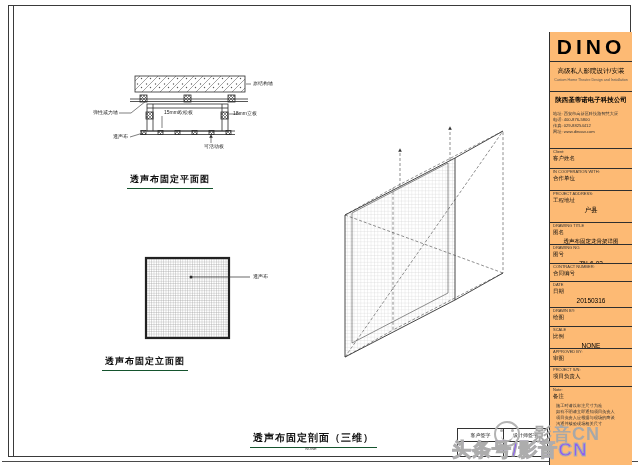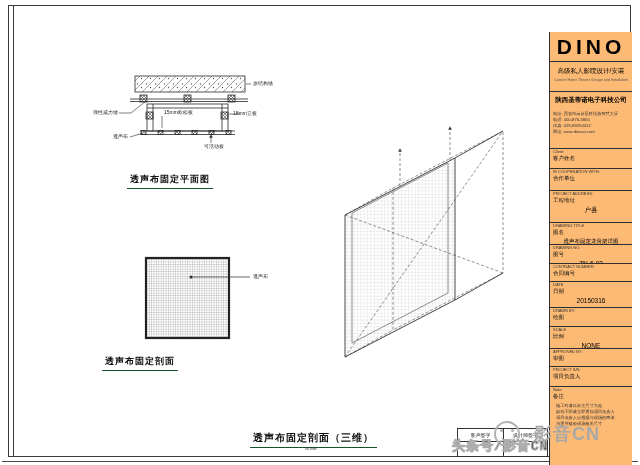--- a/index.html
+++ b/index.html
@@ -58,22 +58,22 @@
   .sig div:nth-child(2n){border-right:none;}
   .sig div:nth-child(n+3){border-bottom:none;}
 
   
   .wm{position:absolute;pointer-events:none;z-index:50;}
   .wm-logo{left:494px;top:421px;width:22px;height:22px;border:2px solid #b3b3b3;border-radius:50%;}
   .wm-eye{position:absolute;width:3px;height:3px;border-radius:50%;background:#b3b3b3;top:6px;}
   .wm-smile{position:absolute;left:5px;top:9px;width:12px;height:8px;border:2px solid #b3b3b3;
             border-top:none;border-left:none;border-right:none;border-radius:0 0 10px 10px;}
   .wm-small{left:534px;top:422px;font-size:18px;font-weight:bold;letter-spacing:1px;color:#a8a8a8;}
-  .wm-large{left:452px;top:437px;font-size:13px;font-weight:bold;letter-spacing:1px;
-            color:#404040;font-family:Liberation Mono, monospace;-webkit-text-stroke:1.1px #adadad;}
+  .wm-large{left:452px;top:437px;font-size:19px;font-weight:bold;letter-spacing:1px;
+            color:#8b5cf6;-webkit-text-stroke:1.1px #adadad;}
 </style>
 </head>
 <body>
 
 <div class="frame"></div>
 <div class="frame-left2"></div>
 <div class="frame-bot2"></div>
 
 <svg class="abs" style="left:0;top:0;" width="549" height="465" viewBox="0 0 549 465">
   <defs>
@@ -151,21 +151,21 @@
 
 <span class="lbl" style="left:253px;top:81px;">原结构墙</span>
 <span class="lbl r" style="left:86px;top:110px;width:32px;">弹性减力墙</span>
 <span class="lbl" style="left:164px;top:110px;">15mm欧松板</span>
 <span class="lbl" style="left:233px;top:111px;">18mm立板</span>
 <span class="lbl" style="left:113px;top:134px;">透声布</span>
 <span class="lbl" style="left:204px;top:144px;">可活动板</span>
 <span class="dtitle" style="left:127px;top:173px;">透声布固定平面图</span>
 
 <span class="lbl" style="left:253px;top:274px;">透声布</span>
-<span class="dtitle" style="left:102px;top:355px;">透声布固定剖面</span>
+<span class="dtitle" style="left:102px;top:355px;">透声布固定立面图</span>
 
 <span class="dtitle" style="left:250px;top:431px;font-size:10px;">透声布固定剖面（三维）</span>
 <span class="dscale" style="left:305px;top:446px;">NONE</span>
 
 <div class="sig">
   <div>客户签字</div>
   <div>设计师签字</div>
   <div></div>
   <div></div>
 </div>

